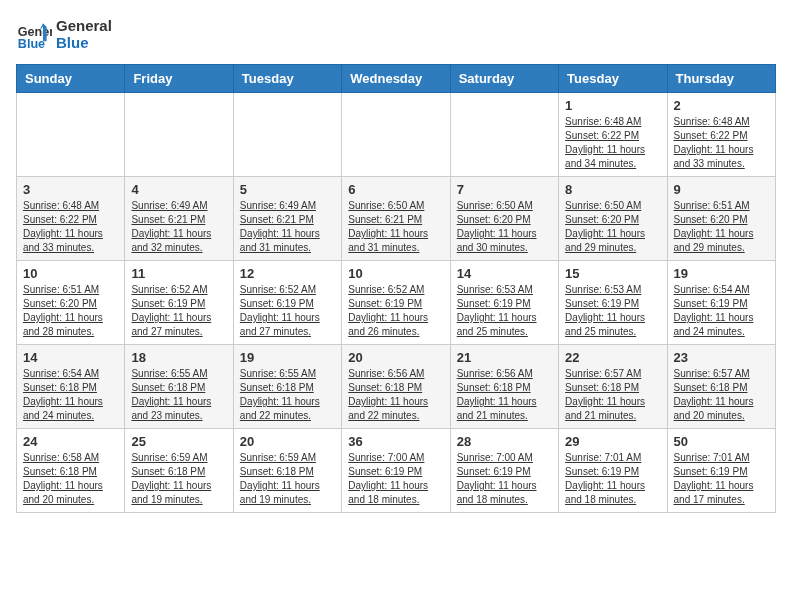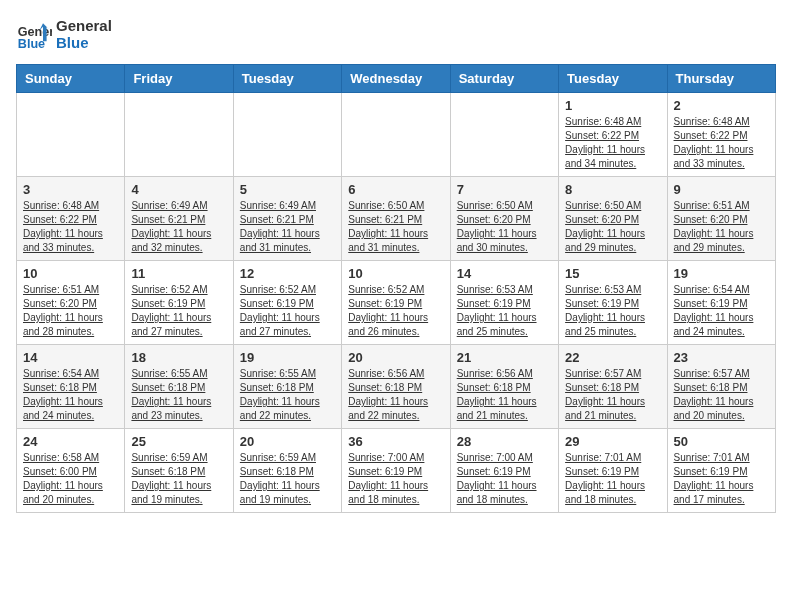--- a/index.html
+++ b/index.html
@@ -285,21 +285,21 @@
           <div class="day-info" style="white-space: pre-line;">Sunrise: 6:57 AM
 Sunset: 6:18 PM
 Daylight: 11 hours
 and 20 minutes.</div>
         </td>
       </tr>
       <tr>
         <td>
           <span class="day-number">24</span>
           <div class="day-info" style="white-space: pre-line;">Sunrise: 6:58 AM
-Sunset: 6:00 PM
+Sunset: 6:18 PM
 Daylight: 11 hours
 and 20 minutes.</div>
         </td>
         <td>
           <span class="day-number">25</span>
           <div class="day-info" style="white-space: pre-line;">Sunrise: 6:59 AM
 Sunset: 6:18 PM
 Daylight: 11 hours
 and 19 minutes.</div>
         </td>

